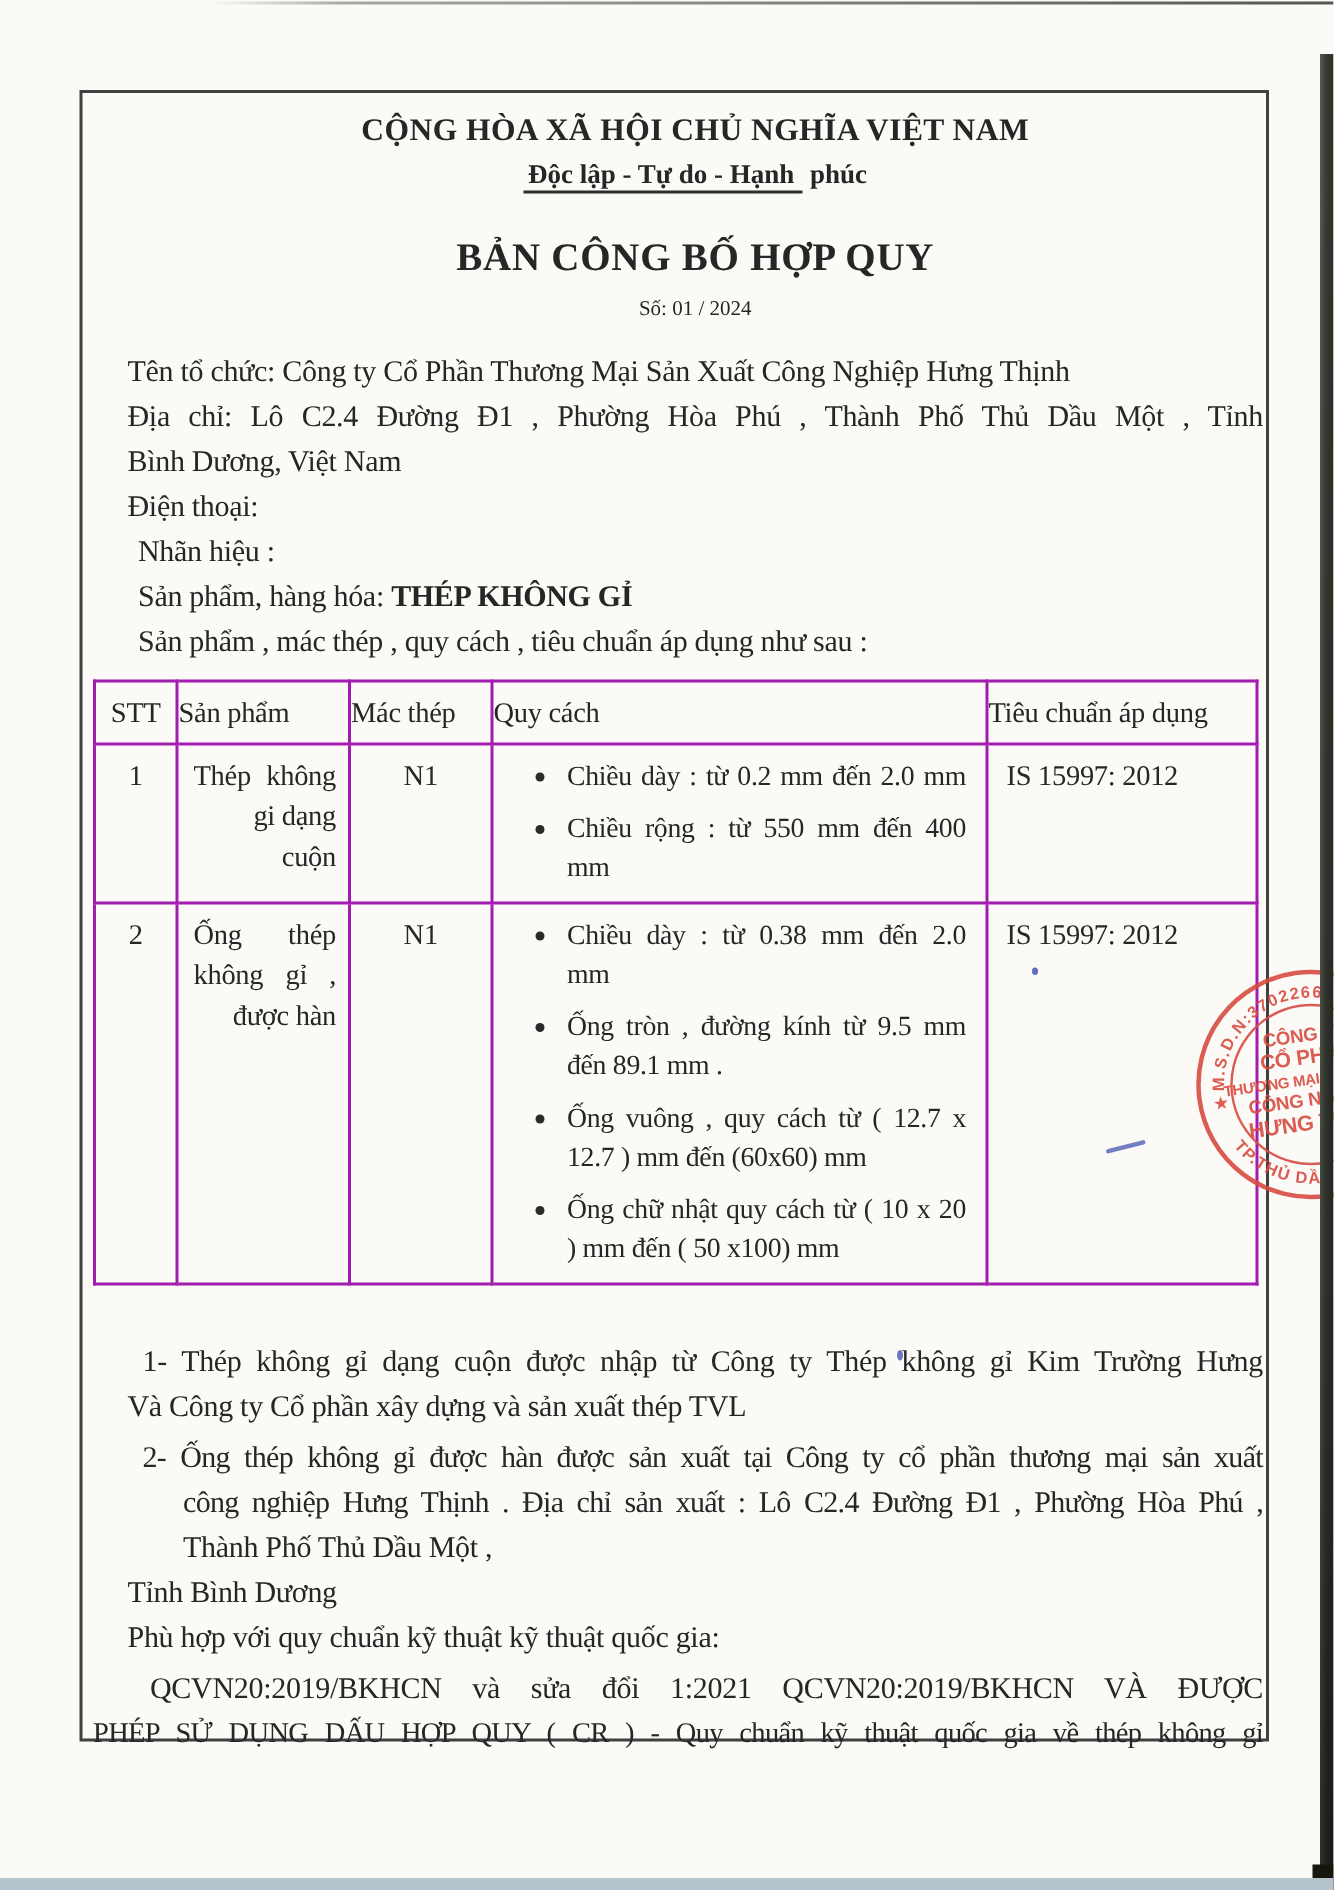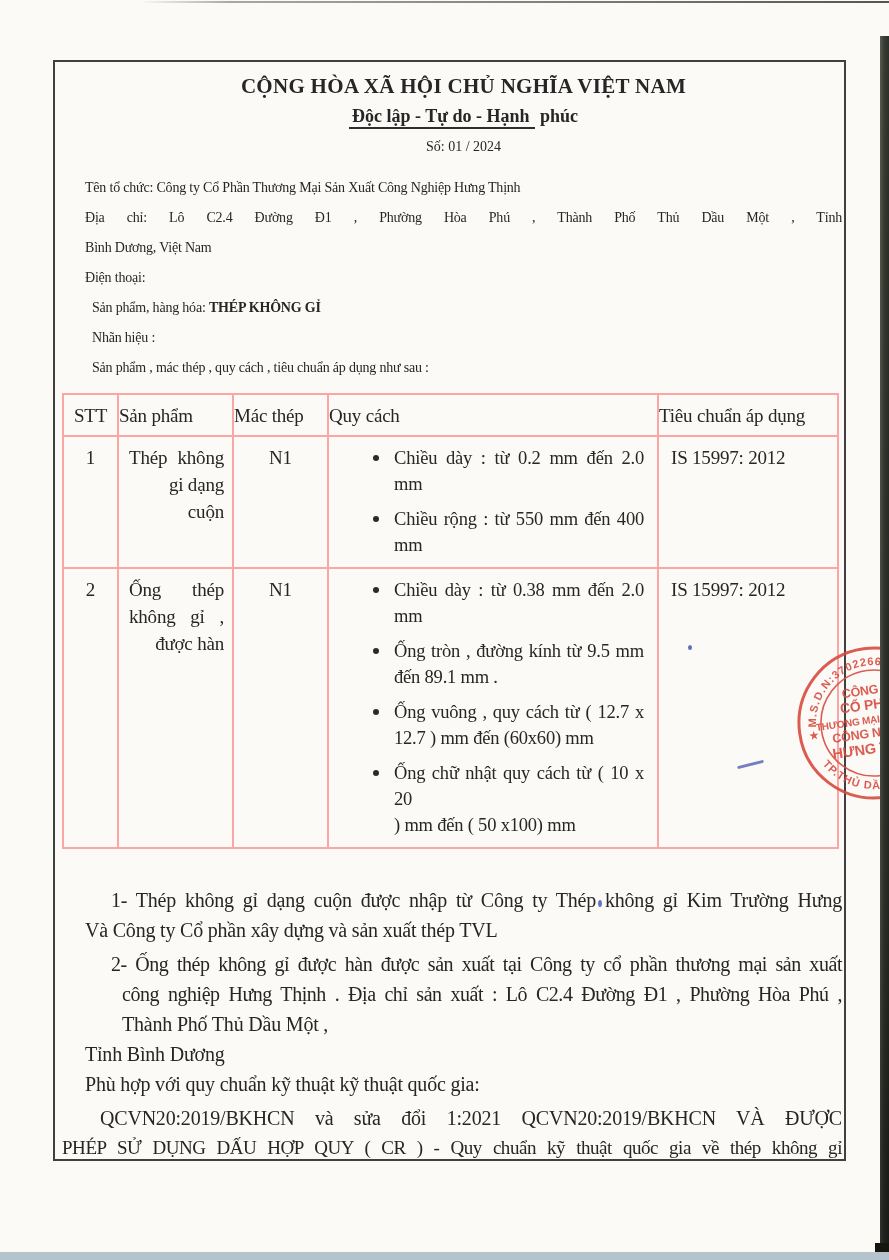--- a/index.html
+++ b/index.html
@@ -28,50 +28,50 @@
   
   .frame { position:absolute; left:53px; top:60px; width:793px; height:1101px;
     border:2px solid #404040; box-sizing:border-box; padding:0 2px 0 30px; }
 
   .nat { margin-top:10px; text-align:center; font-weight:bold; font-size:21px; letter-spacing:.3px; line-height:28px; }
   .motto { text-align:center; font-weight:bold; font-size:18px; margin-top:3px; line-height:26px; }
   .motto .u { border-bottom:2px solid #2e2e2e; padding:0 6px 1px 3px; }
   .doc-title { text-align:center; font-weight:bold; font-size:26px; letter-spacing:.5px; margin-top:26px; line-height:34px; }
   .doc-no { text-align:center; font-size:14px; margin-top:4px; line-height:28px; }
 
-  .para { margin-top:12px; font-size:14px; }
+  .para { margin-top:12px; font-size:20px; }
   .line { line-height:30px; letter-spacing:-0.2px; }
   .ind { margin-left:7px; }
   .stretch { text-align:justify; text-align-last:justify; }
 
   
   table.spec { border-collapse:collapse; table-layout:fixed; width:775px; margin:10px 0 0 -23px; }
   .spec col.c0{width:55px} .spec col.c1{width:115px} .spec col.c2{width:95px} .spec col.c3{width:330px} .spec col.c4{width:180px}
-  .spec th, .spec td { border:2px solid #fca5a5; vertical-align:top; font-size:19px; font-weight:normal;
+  .spec th, .spec td { border:2px solid #a21caf; vertical-align:top; font-size:19px; font-weight:normal;
     text-align:left; padding:0; letter-spacing:-0.2px; }
   .spec tr.hrow { height:42px; }
   .spec th { padding-top:8px; line-height:26px; }
   .h-stt { text-align:center !important; }
   .h-prod { padding-left:10px; } .h-grade { padding-left:13px; } .h-spec { padding-left:13px;margin-left:40px; } .h-std { padding-left:13px; }
   .spec tr.r1 { height:95px; } .spec tr.r2 { height:240px; }
   td.stt { text-align:center; padding-top:8px; line-height:26px; }
   td.prod { padding:7px 8px 0 10px; }
   .pl { line-height:27px;text-align:right; }
   td.grade { text-align:center; padding-top:8px; line-height:26px; }
-  td.specs { padding-top:8px;padding-left:16px; }
+  td.specs { padding-top:8px; }
   td.std { padding:8px 12px 0 12px; line-height:26px; }
   .bullet { display:flex; margin-bottom:9px; }
   .dot { flex:0 0 auto; width:6px; height:6px; border-radius:50%; background:#2a2a2a; margin:10px 15px 0 28px; }
   .bl { flex:1 1 auto; padding-right:13px; }
   .sline { line-height:26px; font-size:18.5px; }
 
   
   .notes { margin-top:36px; font-size:20px; }
   .nl { line-height:30px; letter-spacing:-0.2px; }
-  .ml10 { margin-left:26px; } .ml37 { margin-left:37px; }
+  .ml10 { margin-left:10px; } .ml37 { margin-left:37px; }
   .mt4 { margin-top:4px; }
   .tight { letter-spacing:-0.45px; word-spacing:-1.5px; }
   .qc1 { margin-left:15px; margin-top:4px; }
   .qc2 { margin-left:-23px; font-size:19px; letter-spacing:-0.45px; word-spacing:-1.5px; }
 
   
   svg.stamp { position:absolute; left:780px; top:630px; opacity:.9; }
   .stamp .ring { fill:none; stroke:#d84b40; stroke-width:3px; }
   .stamp .ring.thin { stroke-width:1.6px; }
   .stamp text { fill:#d84b40; font-family:"Liberation Sans","DejaVu Sans",sans-serif; font-weight:bold; }
@@ -83,29 +83,30 @@
 
 <div class="page">
 
   <div class="top-line"></div>
 
   <div class="frame">
 
     <div class="nat">CỘNG HÒA XÃ HỘI CHỦ NGHĨA VIỆT NAM</div>
     <div class="motto"><span class="u">Độc lập - Tự do - Hạnh</span><span> phúc</span></div>
 
+    <div class="doc-title">BẢN CÔNG BỐ HỢP QUY</div>
     <div class="doc-no">Số: 01 / 2024</div>
 
     <div class="para">
       <div class="line">Tên tổ chức: Công ty Cổ Phần Thương Mại Sản Xuất Công Nghiệp Hưng Thịnh</div>
       <div class="line stretch">Địa chỉ: Lô C2.4 Đường Đ1 , Phường Hòa Phú , Thành Phố Thủ Dầu Một , Tỉnh</div>
       <div class="line">Bình Dương, Việt Nam</div>
       <div class="line">Điện thoại:</div>
+      <div class="line ind">Nhãn hiệu :</div>
       <div class="line ind"><span>Sản phẩm, hàng hóa: </span><b>THÉP KHÔNG GỈ</b></div>
-      <div class="line ind">Nhãn hiệu :</div>
       <div class="line ind">Sản phẩm , mác thép , quy cách , tiêu chuẩn áp dụng như sau :</div>
     </div>
 
     <table class="spec">
       <colgroup>
           <col class="c0">
           <col class="c1">
           <col class="c2">
           <col class="c3">
           <col class="c4">

